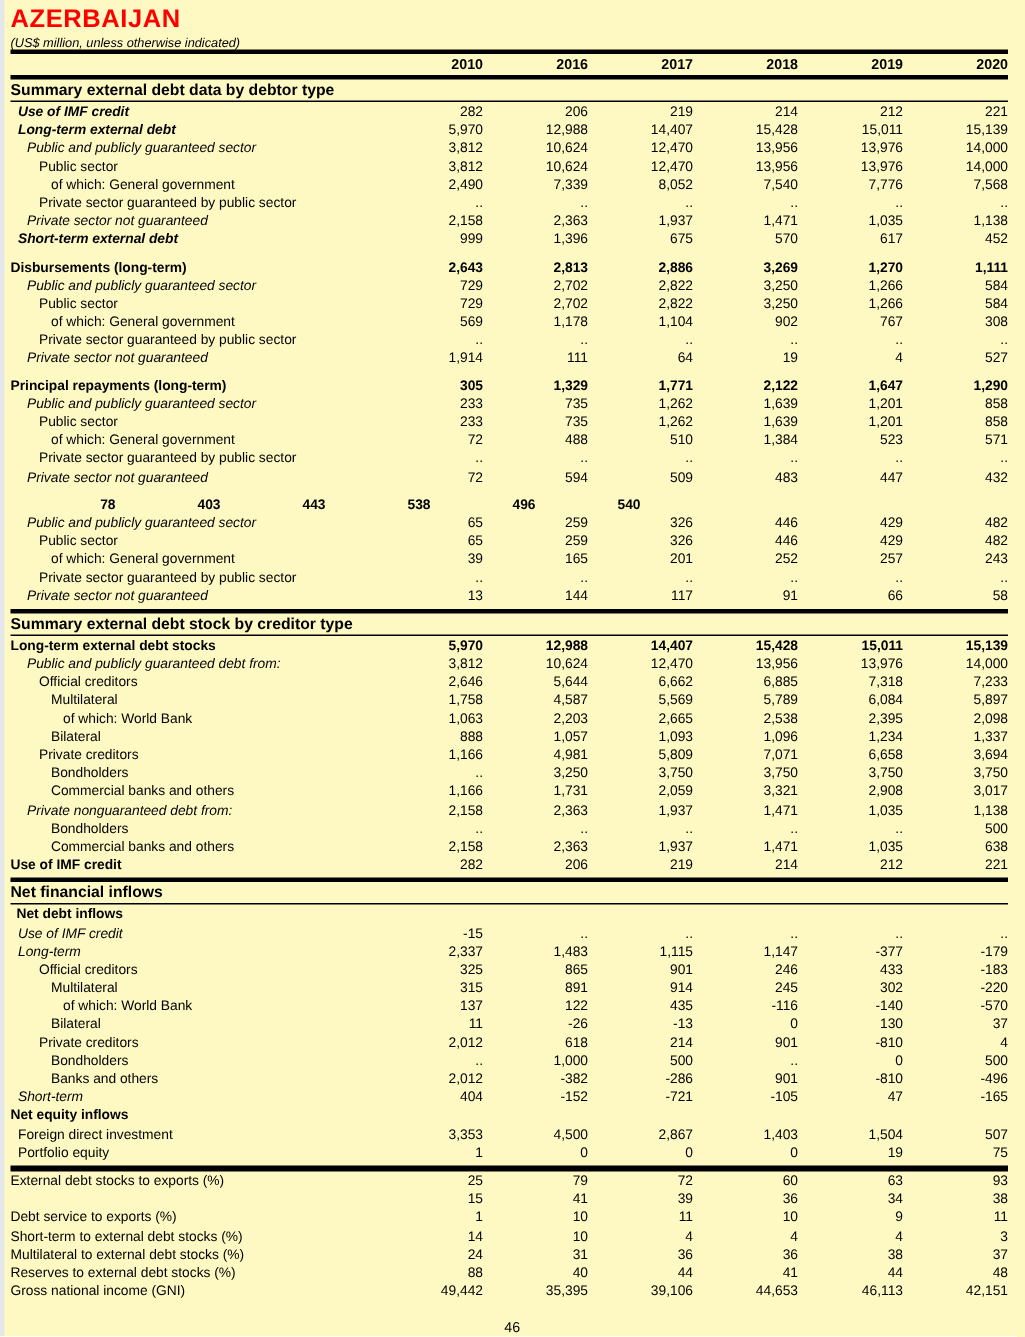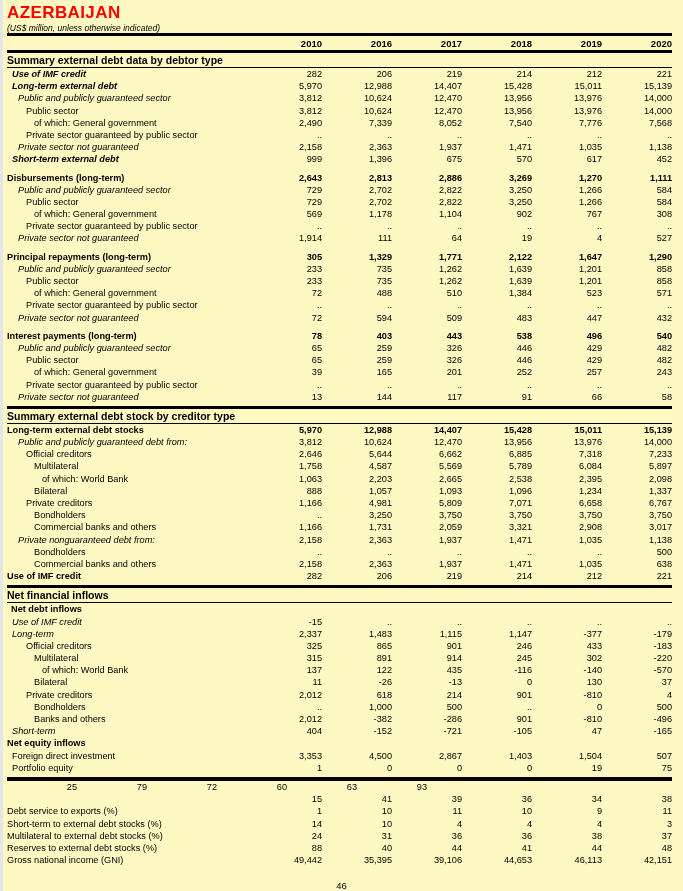--- a/index.html
+++ b/index.html
@@ -230,21 +230,20 @@
         <div class="label lb-i" style="padding-left: 11px;">Private sector not guaranteed</div>
         <div class="cell">72</div>
         <div class="cell">594</div>
         <div class="cell">509</div>
         <div class="cell">483</div>
         <div class="cell">447</div>
         <div class="cell">432</div>
       </div>
       <div class="spacer"></div>
       <div class="row">
-        <div class="label lb-b" style="padding-left: 0px;">Interest payments (long-term)</div>
         <div class="cell bv">78</div>
         <div class="cell bv">403</div>
         <div class="cell bv">443</div>
         <div class="cell bv">538</div>
         <div class="cell bv">496</div>
         <div class="cell bv">540</div>
       </div>
       <div class="row">
         <div class="label lb-i" style="padding-left: 11px;">Public and publicly guaranteed sector</div>
         <div class="cell">65</div>
@@ -347,21 +346,21 @@
         <div class="cell">1,234</div>
         <div class="cell">1,337</div>
       </div>
       <div class="row">
         <div class="label lb-n" style="padding-left: 19px;">Private creditors</div>
         <div class="cell">1,166</div>
         <div class="cell">4,981</div>
         <div class="cell">5,809</div>
         <div class="cell">7,071</div>
         <div class="cell">6,658</div>
-        <div class="cell">6,767</div>
+        <div class="cell">3,694</div>
       </div>
       <div class="row">
         <div class="label lb-n" style="padding-left: 27px;">Bondholders</div>
         <div class="cell">..</div>
         <div class="cell">3,250</div>
         <div class="cell">3,750</div>
         <div class="cell">3,750</div>
         <div class="cell">3,750</div>
         <div class="cell">3,750</div>
       </div>
@@ -535,20 +534,21 @@
         <div class="cell">1</div>
         <div class="cell">0</div>
         <div class="cell">0</div>
         <div class="cell">0</div>
         <div class="cell">19</div>
         <div class="cell">75</div>
       </div>
       <div class="rule-thick sec-sep"></div>
       <div class="rule-thin"></div>
       <div class="row">
+        <div class="label lb-n" style="padding-left: 0px;">External debt stocks to exports (%)</div>
         <div class="cell">25</div>
         <div class="cell">79</div>
         <div class="cell">72</div>
         <div class="cell">60</div>
         <div class="cell">63</div>
         <div class="cell">93</div>
       </div>
       <div class="row">
         <div class="label lb-n" style="padding-left: 0px; margin-top: 17px;">External debt stocks to GNI (%)</div>
         <div class="cell">15</div>

